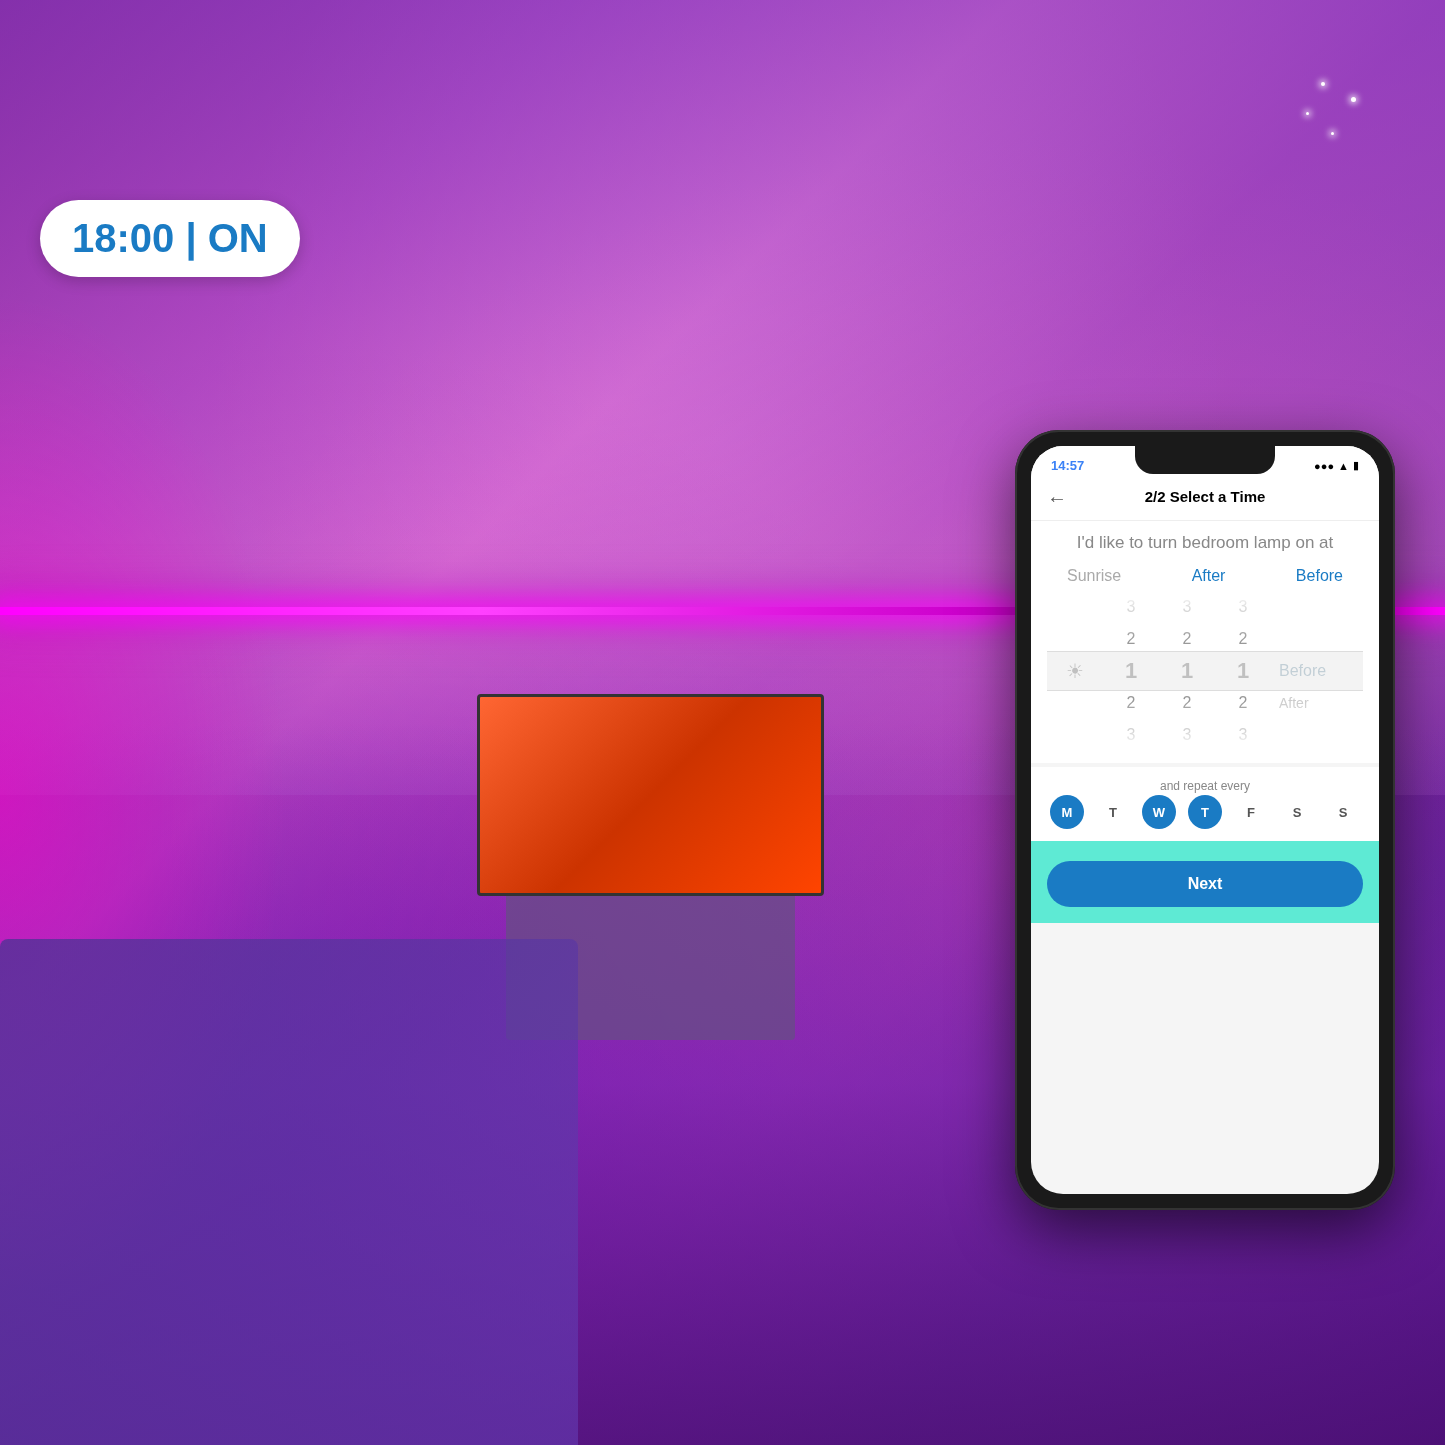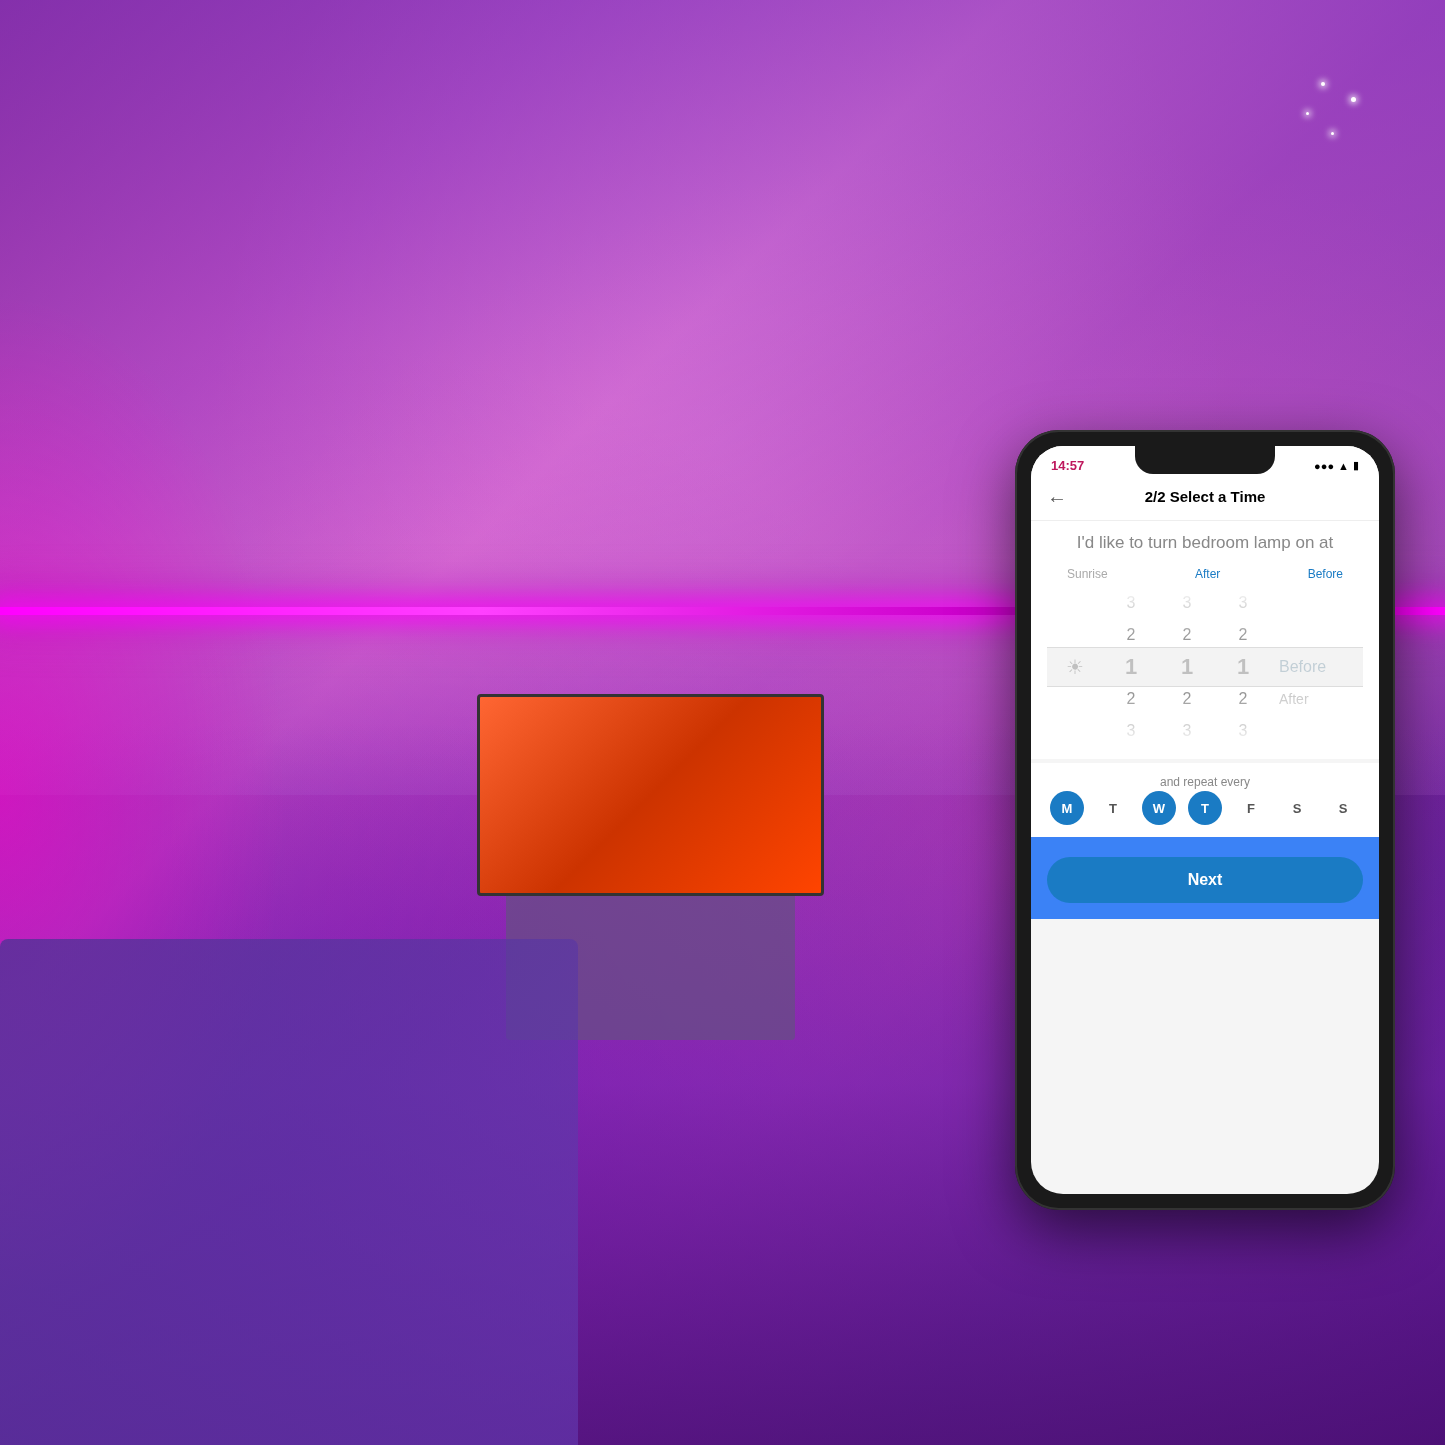--- a/index.html
+++ b/index.html
@@ -231,21 +231,21 @@
       display: flex;
       justify-content: space-between;
       align-items: center;
       padding: 12px 20px 4px;
       background: white;
     }
 
     .status-time {
       font-size: 13px;
       font-weight: 700;
-      color: #be185d;
+      color: #3b82f6;
       text-align: right;
     }
 
     .status-icons {
       display: flex;
       gap: 4px;
       align-items: center;
       font-size: 11px;
       color: #000;
     }
@@ -289,21 +289,21 @@
     }
 
     .picker-labels {
       display: flex;
       justify-content: space-between;
       padding: 0 20px;
       margin-bottom: 6px;
     }
 
     .picker-label {
-      font-size: 12px;
+      font-size: 16px;
       color: #aaa;
     }
 
     .picker-label.active {
       color: #1a7bc4;
     }
 
     .picker-wrapper {
       position: relative;
       height: 160px;
@@ -418,21 +418,21 @@
     }
 
     .day-btn.inactive {
       background: transparent;
       color: #555;
     }
 
     
     .next-btn-container {
       padding: 20px 16px 16px;
-      background: #3b82f6;
+      background: #5eead4;
     }
 
     .next-btn {
       width: 100%;
       background: #1a7bc4;
       color: white;
       border: none;
       border-radius: 25px;
       padding: 14px;
       font-size: 16px;
@@ -477,20 +477,23 @@
 <div class="stars">
   <div class="star" style="top:10px;left:20px;"></div>
   <div class="star" style="top:40px;left:5px;width:3px;height:3px;"></div>
   <div class="star" style="top:25px;left:50px;width:5px;height:5px;"></div>
   <div class="star" style="top:60px;left:30px;width:3px;height:3px;"></div>
 </div>
 
 <div class="content">
 
 
+  <div class="timer-on">
+    <span>18:00 | ON</span>
+  </div>
 
 
   <div class="phone-container">
     <div class="phone-frame">
       <div class="phone-notch"></div>
       <div class="phone-screen">
 
         <div class="status-bar">
           <span class="status-time">14:57</span>
           <div class="status-icons">

